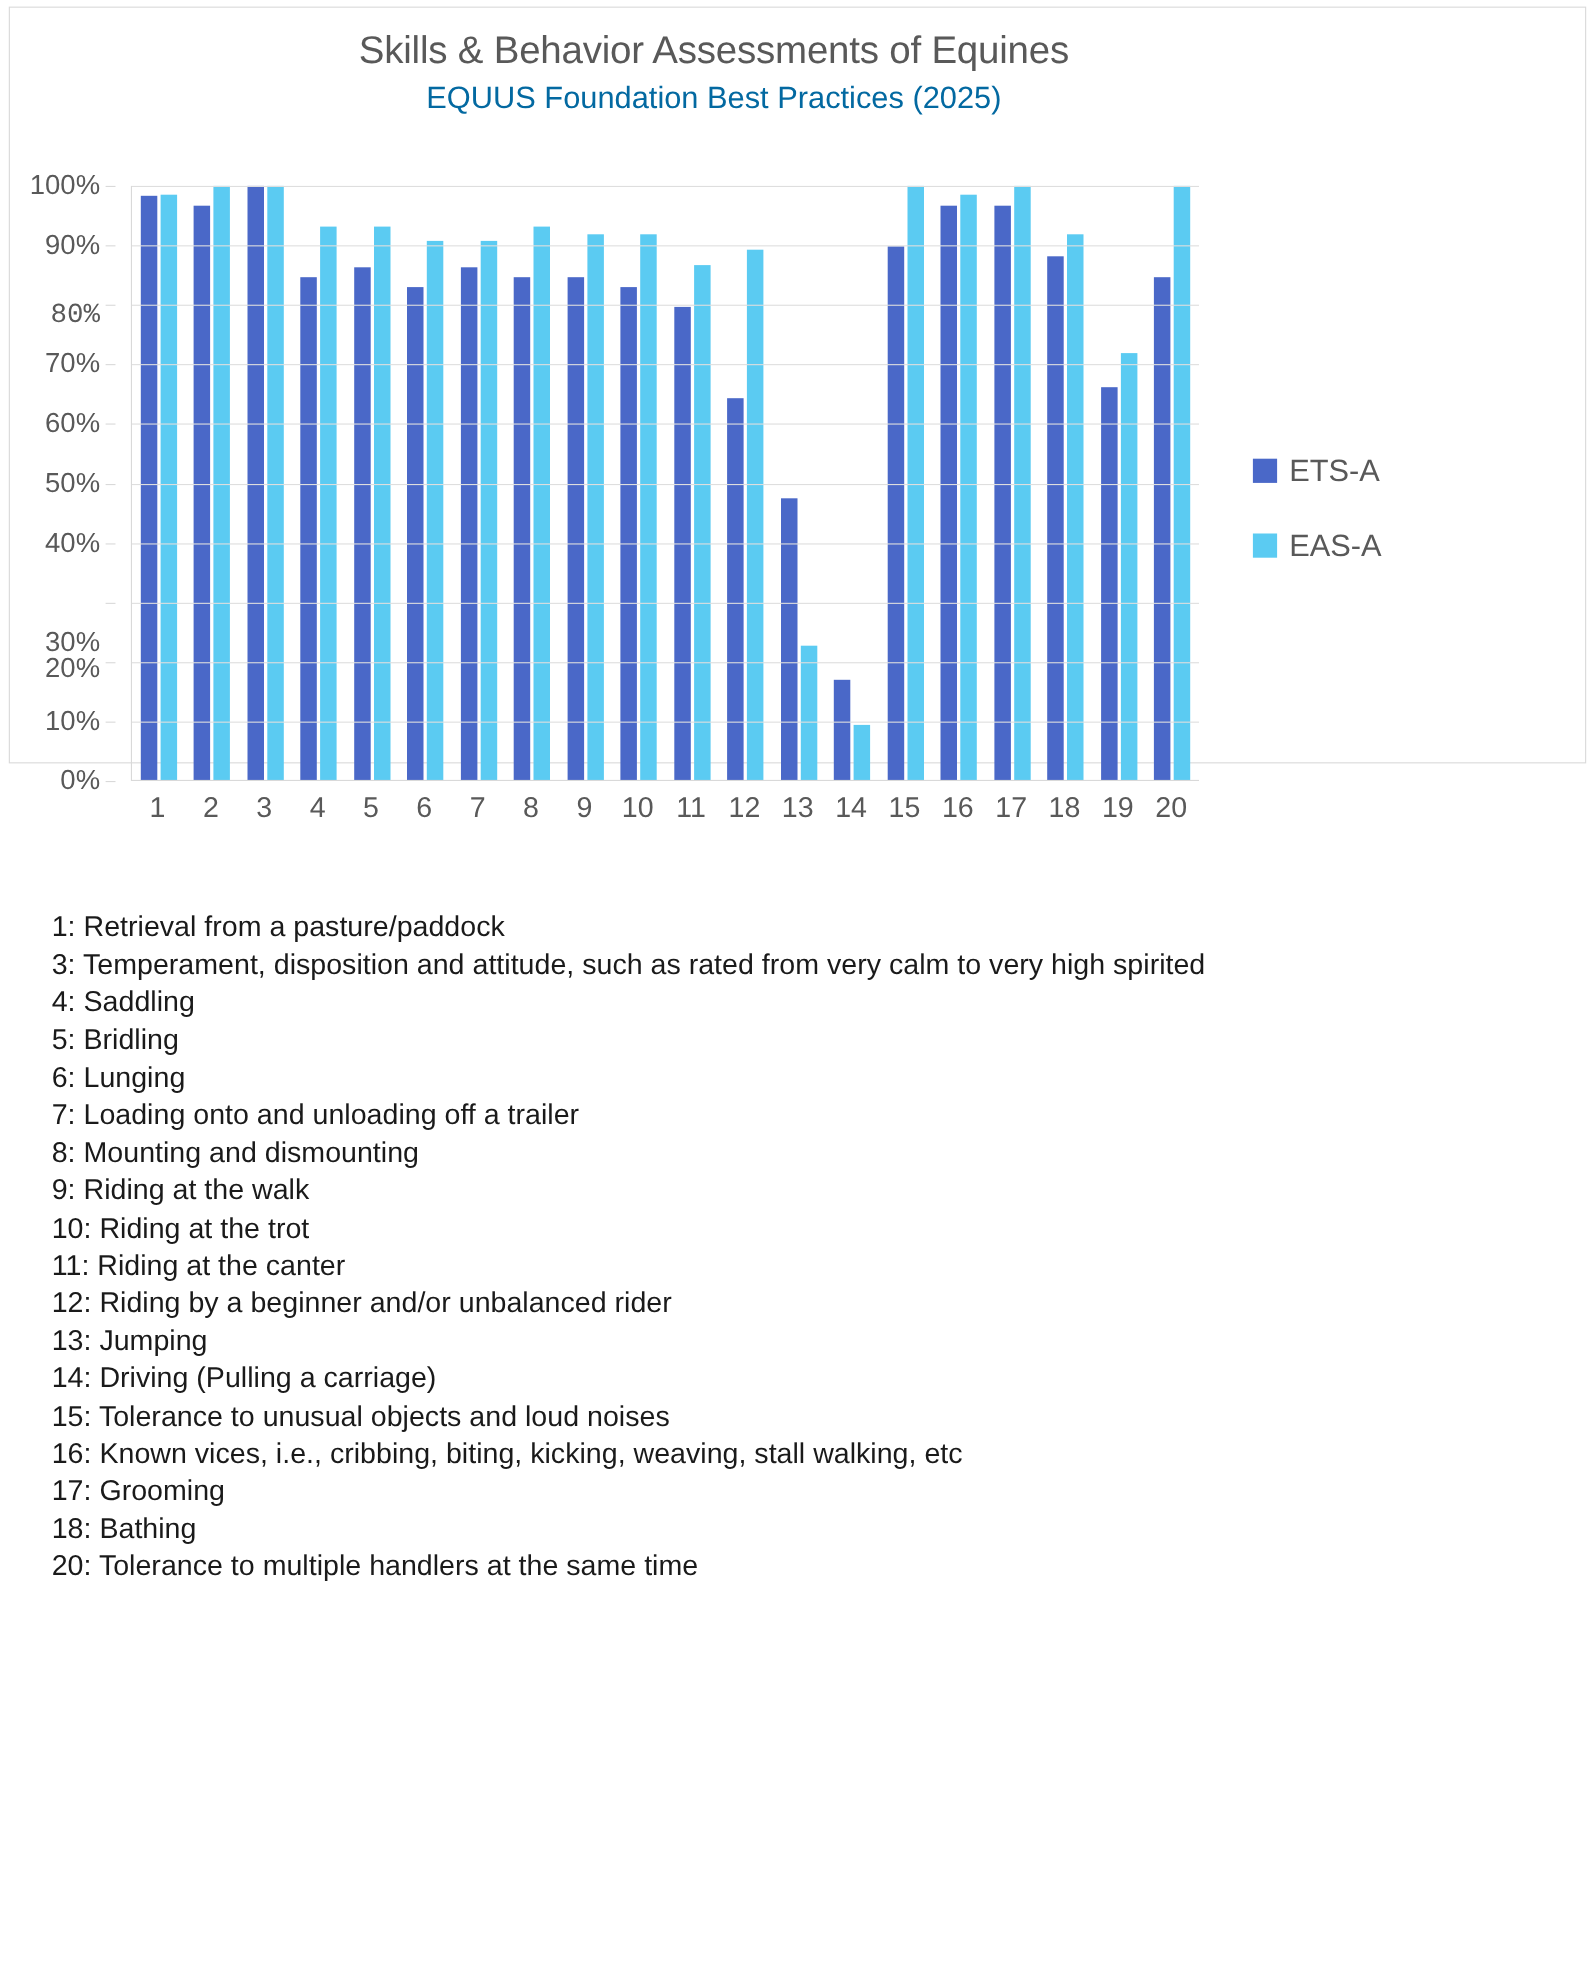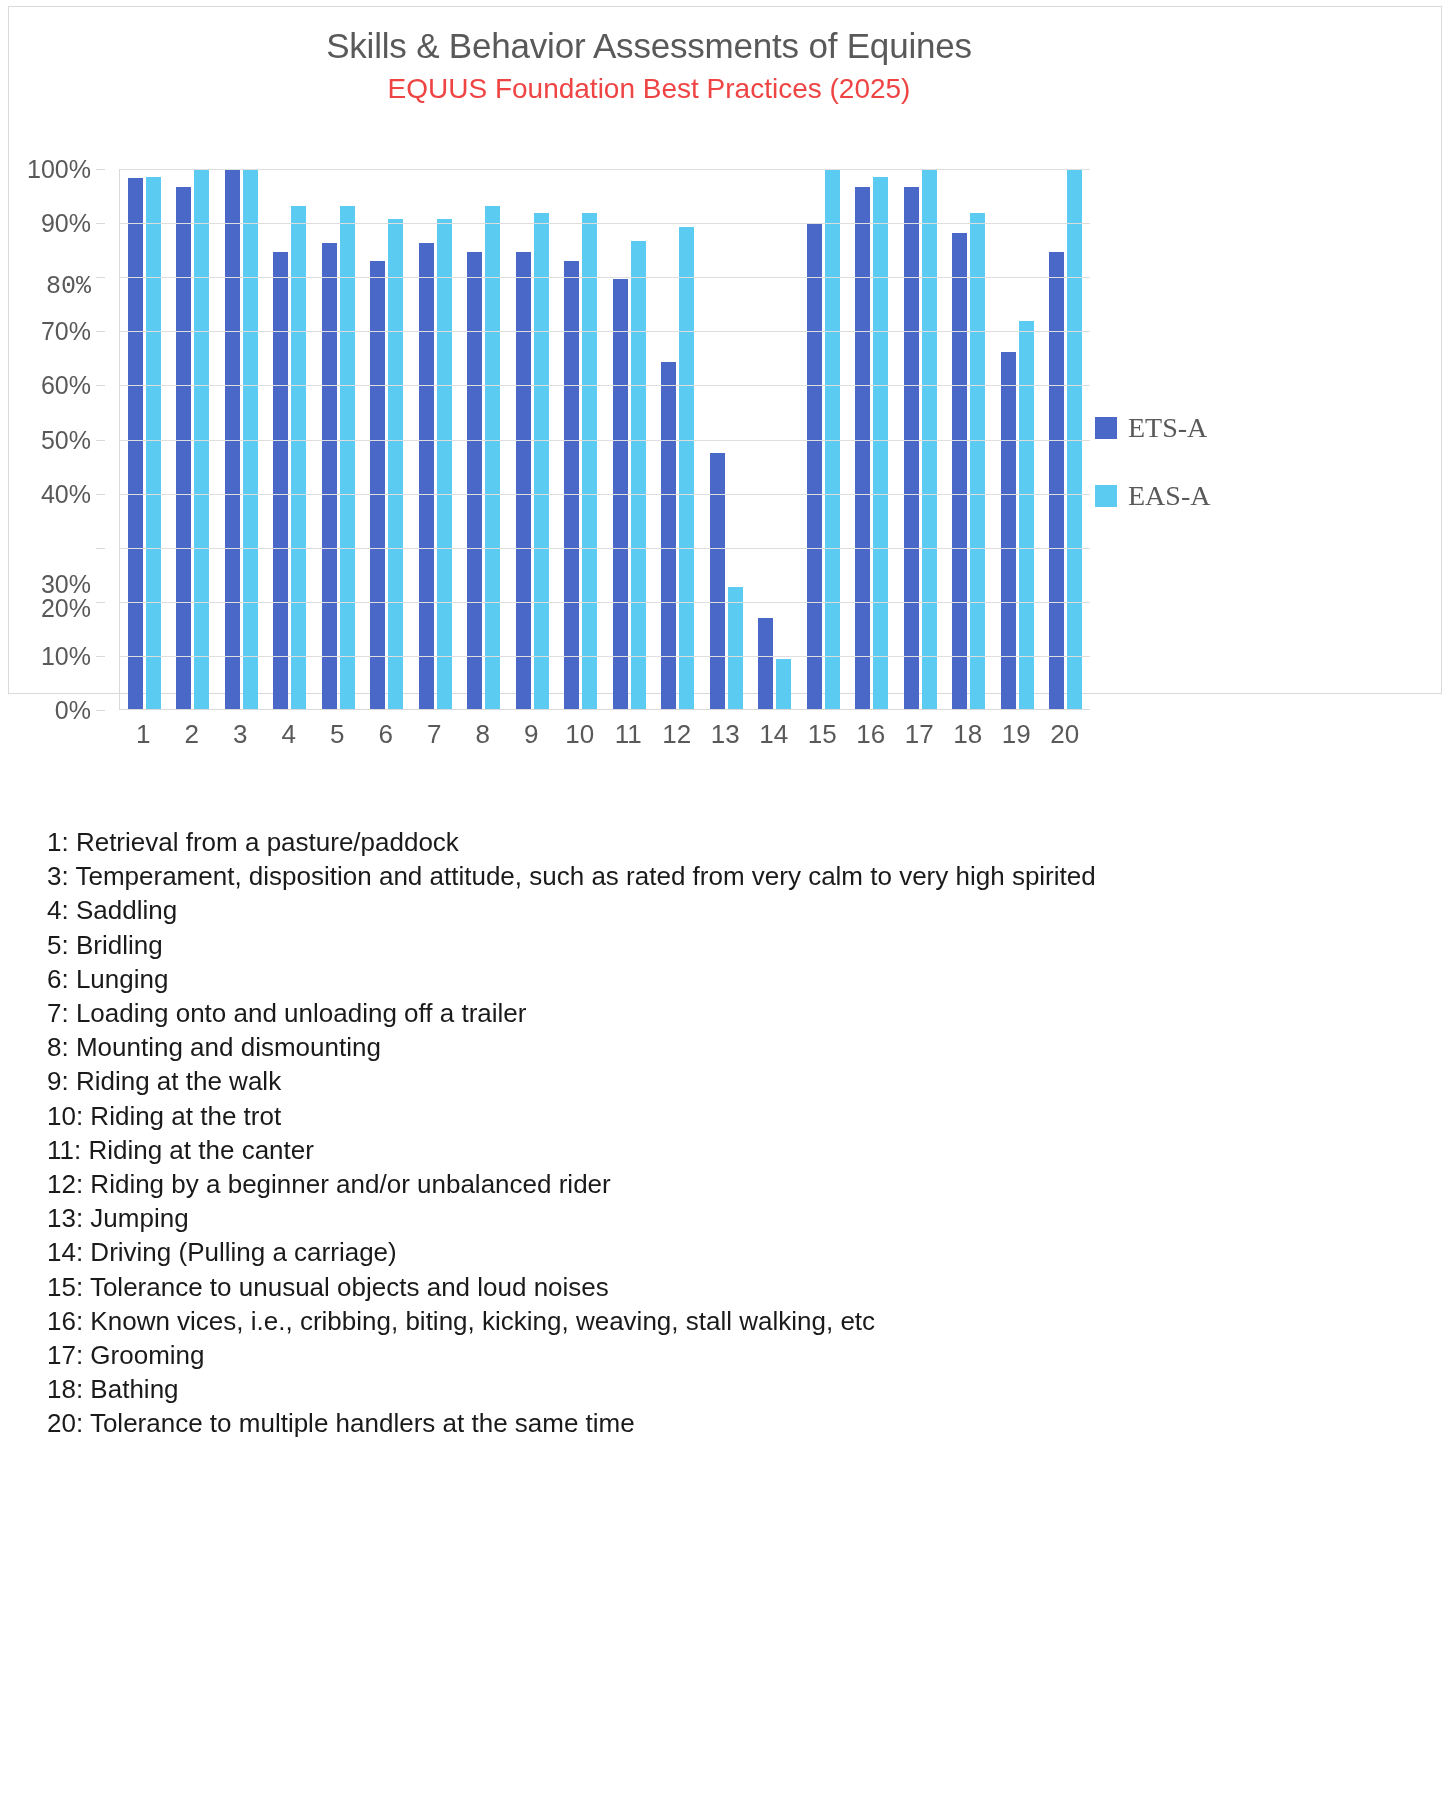--- a/index.html
+++ b/index.html
@@ -42,21 +42,21 @@
   }
   .chart-title {
     font-size: 35px;
     color: #595959;
     font-weight: normal;
     line-height: 1.2;
     letter-spacing: -0.2px;
   }
   .chart-subtitle {
     font-size: 28px;
-    color: #ef4444;
+    color: #0369a1;
     font-weight: normal;
     line-height: 1.25;
     margin-top: 4px;
   }
 
   
   .plot-wrap {
     position: absolute;
     left: 0;
     top: 140px;
@@ -144,24 +144,23 @@
   .x-label {
     flex: 1 1 0;
     text-align: center;
     font-size: 26px;
     color: #595959;
   }
 
   
   .legend {
     position: absolute;
-    left: 1086px;
+    left: 1130px;
     top: 265px;
     width: 200px;
-    font-family: Liberation Serif, serif;
   }
   .legend-item {
     display: flex;
     align-items: center;
     margin-bottom: 36px;
     gap: 11px;
   }
   .legend-swatch {
     width: 22px;
     height: 22px;

